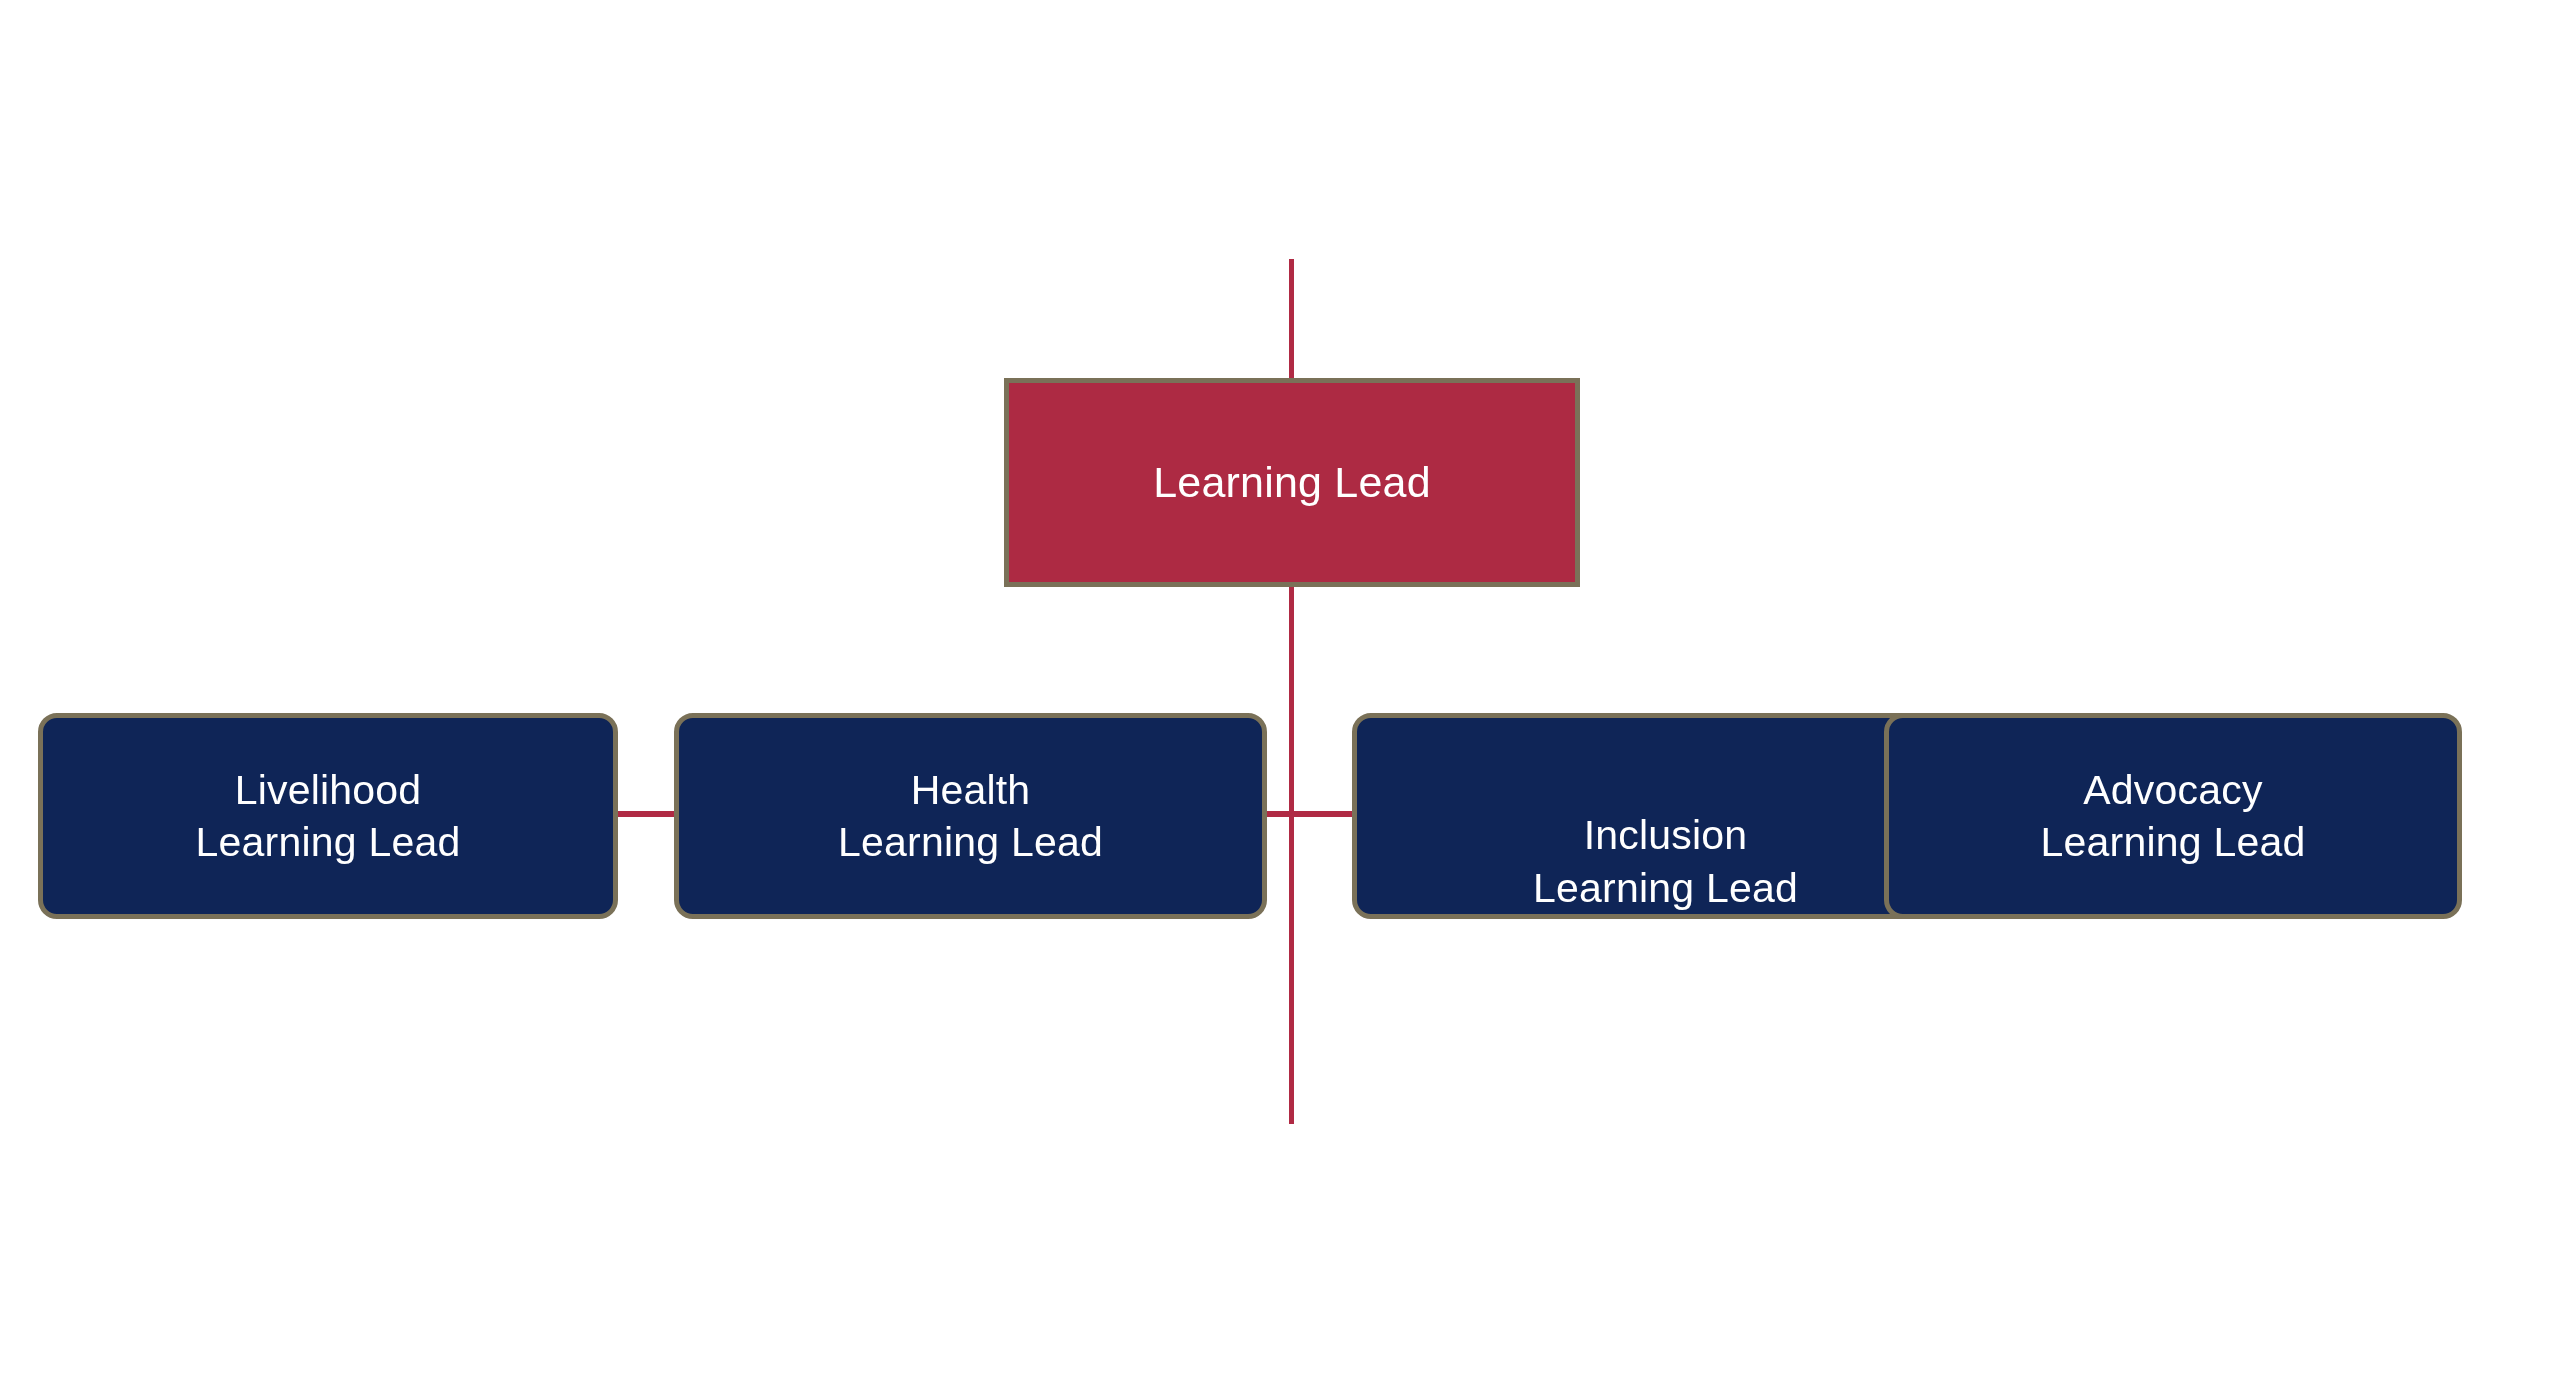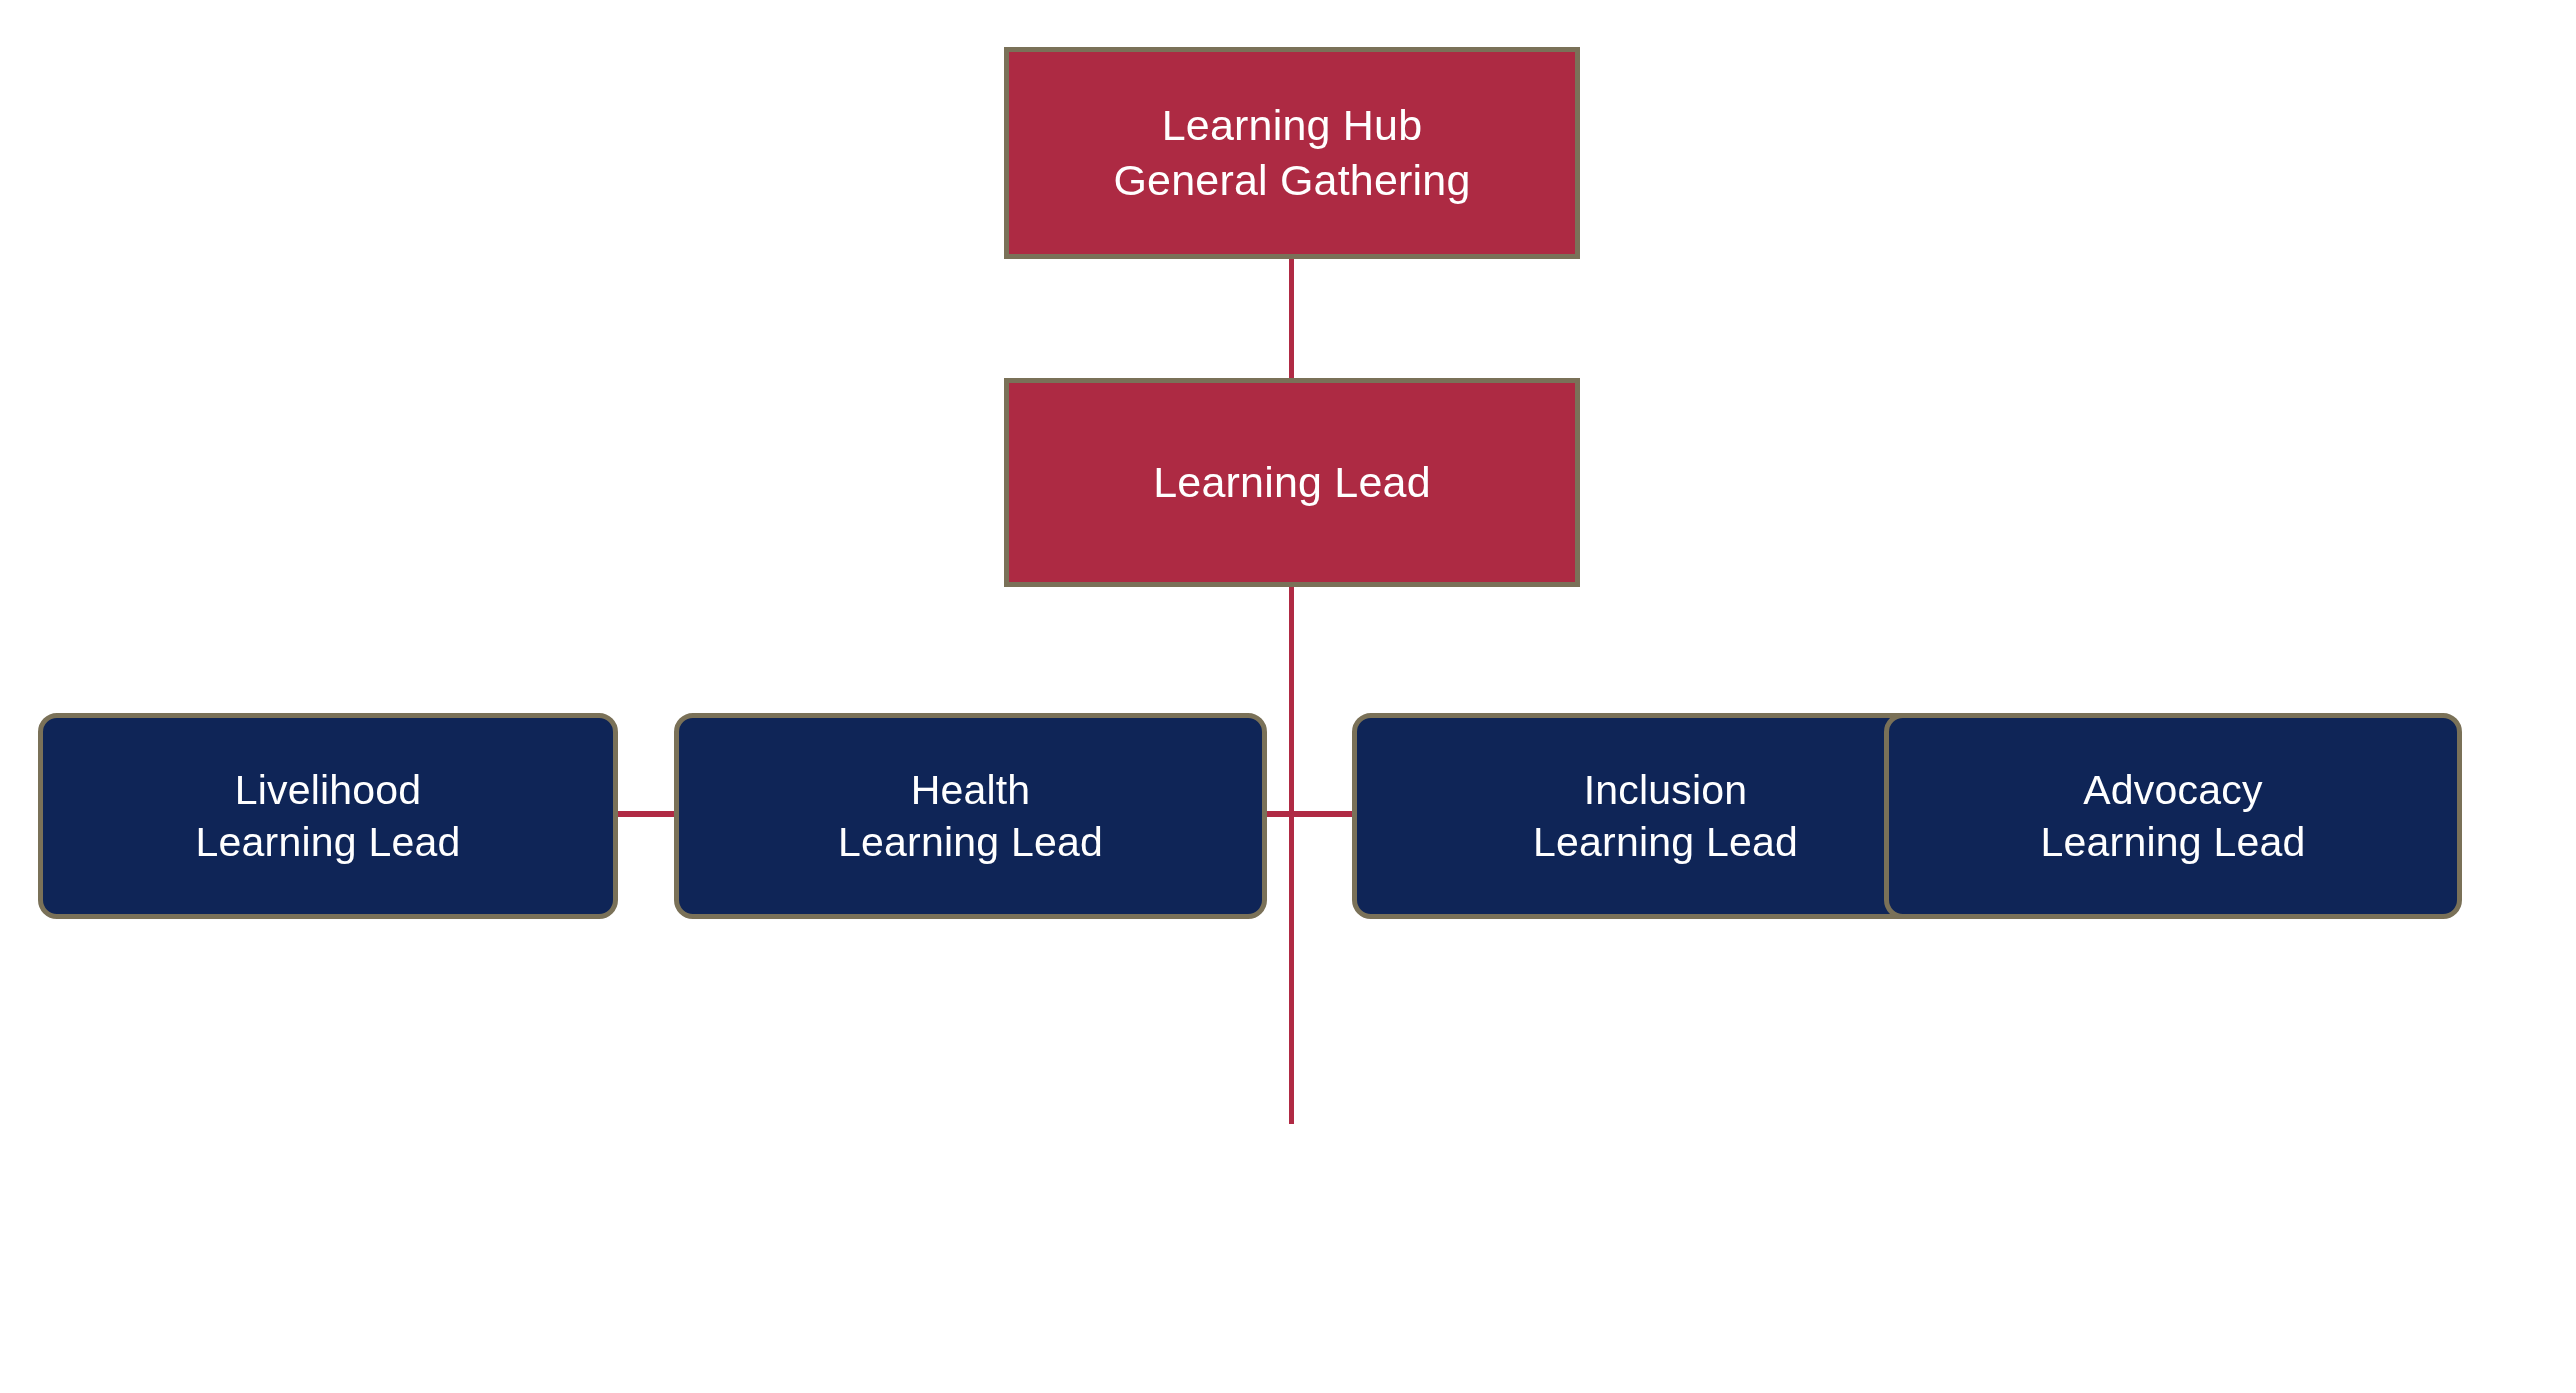--- a/index.html
+++ b/index.html
@@ -54,21 +54,21 @@
   }
   #node-learning-lead .node-label { font-size: 43px; }
 
   #node-livelihood {
     left: 38px; top: 713px; width: 580px; height: 206px;
   }
   #node-health {
     left: 674px; top: 713px; width: 593px; height: 206px; text-align: center;
   }
   #node-inclusion {
-    left: 1352px; top: 713px; width: 627px; height: 206px;
+    left: 1352px; top: 713px; width: 627px; height: 206px; align-items: flex-end;
   }
   #node-advocacy {
     left: 1884px; top: 713px; width: 578px; height: 206px;
   }
   .node-navy .node-label { font-size: 41px; }
 
   #node-hub-members {
     left: 614px; top: 1119px; width: 1351px; height: 208px;
   }
   #node-hub-members .node-label { font-size: 43px; }
@@ -106,24 +106,20 @@
 
 <div id="org-chart">
 
   <div class="connector connector-v" id="connector-hub-to-lead"></div>
   <div class="connector connector-v" id="connector-lead-trunk"></div>
   <div class="connector connector-h" id="connector-livelihood-health"></div>
   <div class="connector connector-h" id="connector-health-trunk"></div>
   <div class="connector connector-h" id="connector-trunk-inclusion"></div>
   <div class="connector connector-h" id="connector-inclusion-advocacy"></div>
 
-  <div class="node node-red" id="node-general-gathering">
-    <span class="node-label">Learning Hub
-General Gathering</span>
-  </div>
 
   <div class="node node-red" id="node-learning-lead">
     <span class="node-label">Learning Lead</span>
   </div>
 
   <div class="node node-navy" id="node-livelihood">
     <span class="node-label">Livelihood
 Learning Lead</span>
   </div>
 

